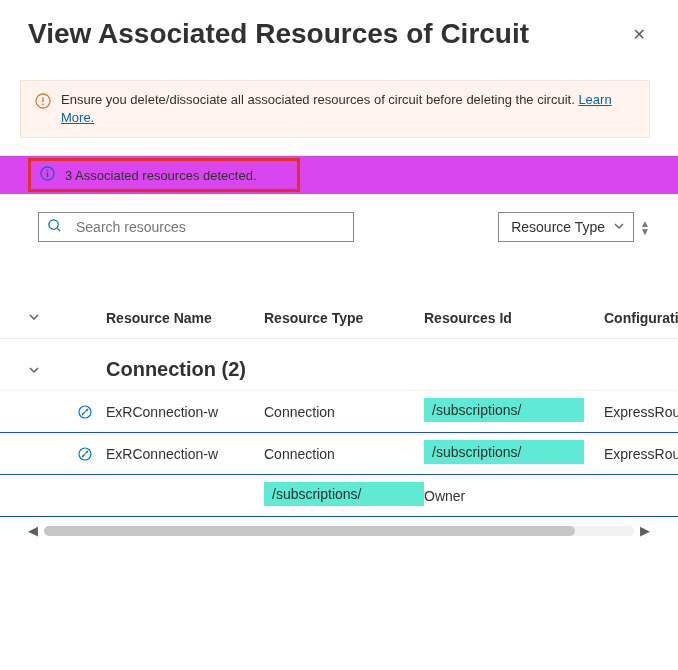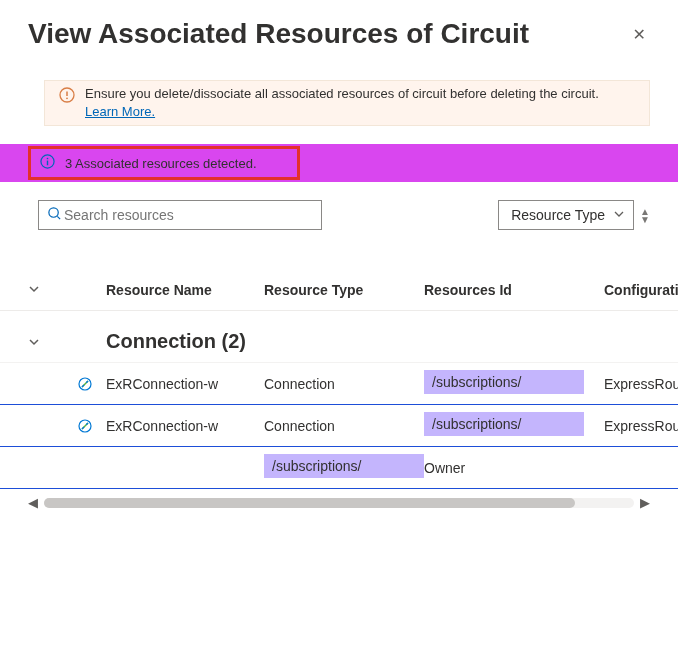--- a/index.html
+++ b/index.html
@@ -23,24 +23,24 @@
       font-weight: 600;
       color: #323130;
     }
     .close-x {
       font-size: 16px;
       color: #605e5c;
       cursor: pointer;
       padding: 4px;
     }
     .banner {
-      margin: 20px 28px 8px 44px;
+      margin: 20px 28px 8px 20px;
       background: #FFF4ED;
       border: 1px solid #f3e6d8;
-      padding: 4px 14px;
+      padding: 10px 14px;
       display: flex;
       gap: 10px;
       align-items: flex-start;
       font-size: 13px;
       line-height: 1.4;
       color: #323130;
     }
     .banner .warn-icon {
       color: #d97e46;
       flex-shrink: 0;
@@ -72,23 +72,23 @@
       display: flex;
       justify-content: space-between;
       align-items: center;
       padding: 18px 28px 0 38px;
     }
     .search {
       display: flex;
       align-items: center;
       border: 1px solid #8a8886;
       height: 30px;
-      width: 284px;
+      width: 316px;
       padding: 4px 8px;
-      gap: 2px;
+      gap: 14px;
     }
     .search svg { color: #0067b8; }
     .search input {
       border: none;
       outline: none;
       font-size: 14px;
       flex: 1;
       color: #605e5c;
     }
     .rhs {
@@ -109,21 +109,21 @@
     .sort-arrows {
       display: flex;
       flex-direction: column;
       gap: 1px;
       color: #797775;
       cursor: pointer;
       line-height: 7px;
       font-size: 10px;
     }
     .table-wrap {
-      margin-top: 52px;
+      margin-top: 68px;
       overflow: hidden;
       width: 100%;
     }
     .thead, .group-row, .data-row {
       display: grid;
       grid-template-columns: 36px 42px 158px 160px 180px 140px;
       align-items: center;
       padding-left: 28px;
     }
     .thead {
@@ -144,21 +144,21 @@
     .group-row .gname { grid-column: 3 / span 4; }
     .data-row {
       height: 42px;
       font-size: 14px;
       border-bottom: 1px solid #1d4ed8;
     }
     .res-icon { display:flex; justify-content:center; }
     .res-icon svg { }
     .cell { white-space: nowrap; overflow: hidden; text-overflow: clip; }
     .id-box {
-      background: #c4b5fd;
+      background: #5eead4;
       padding: 4px 8px;
       font-size: 14px;
       display: inline-block;
       width: 160px;
       overflow: hidden;
       white-space: nowrap;
     }
     .scrollbar {
       display: flex;
       align-items: center;

